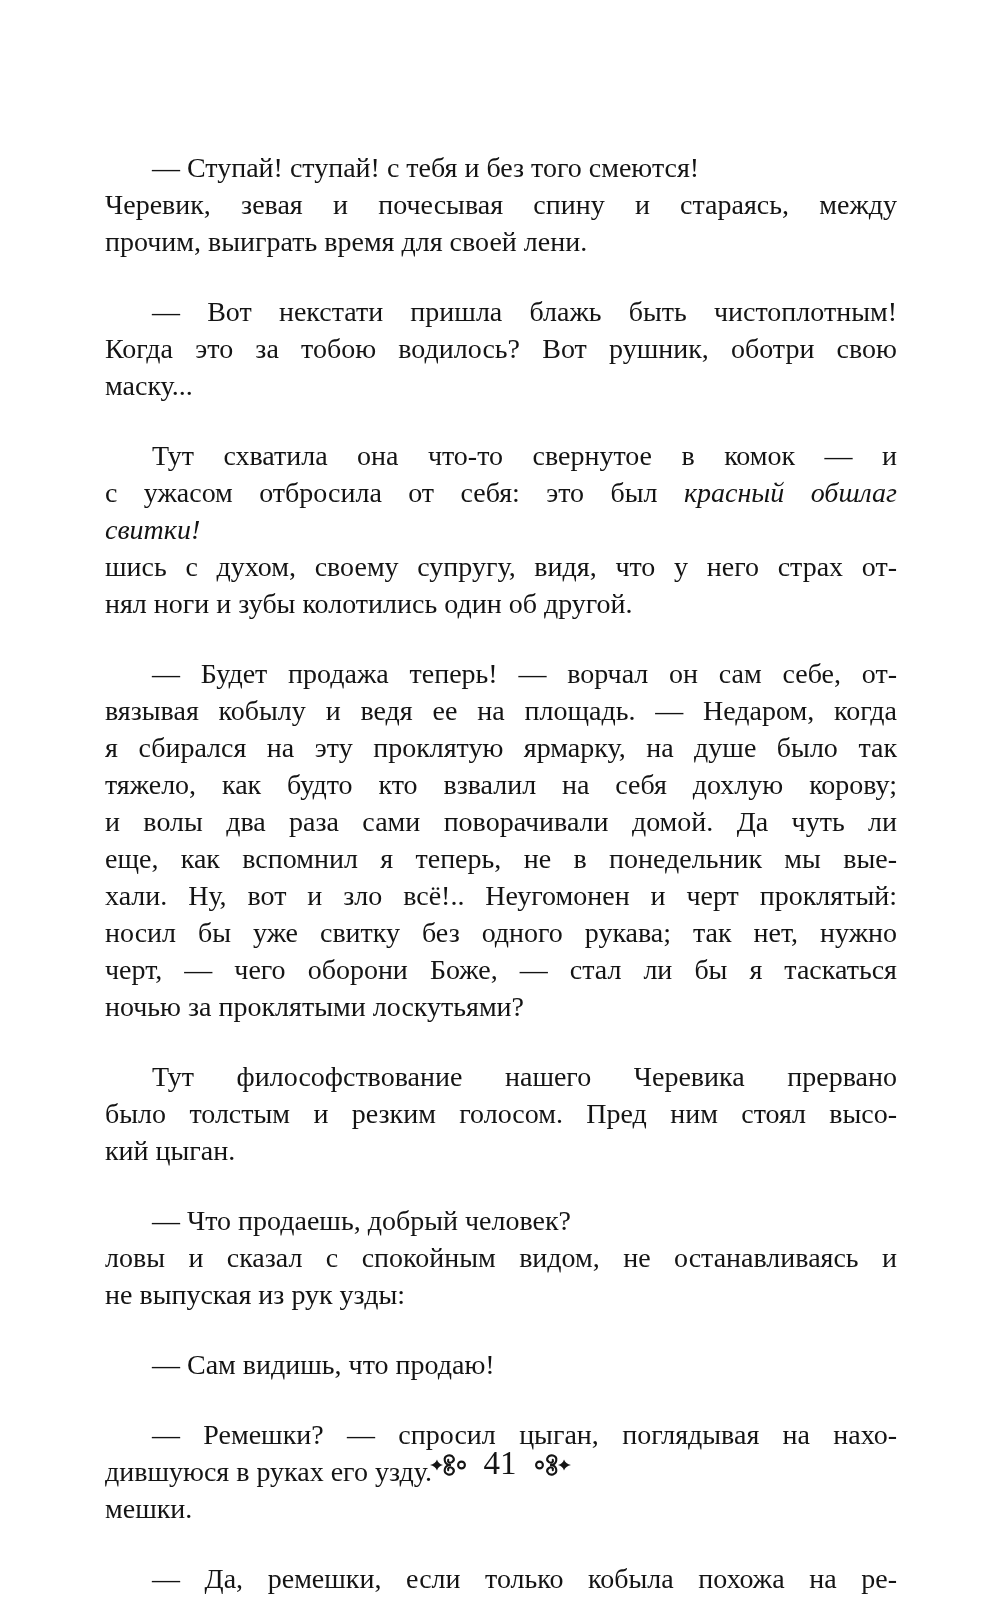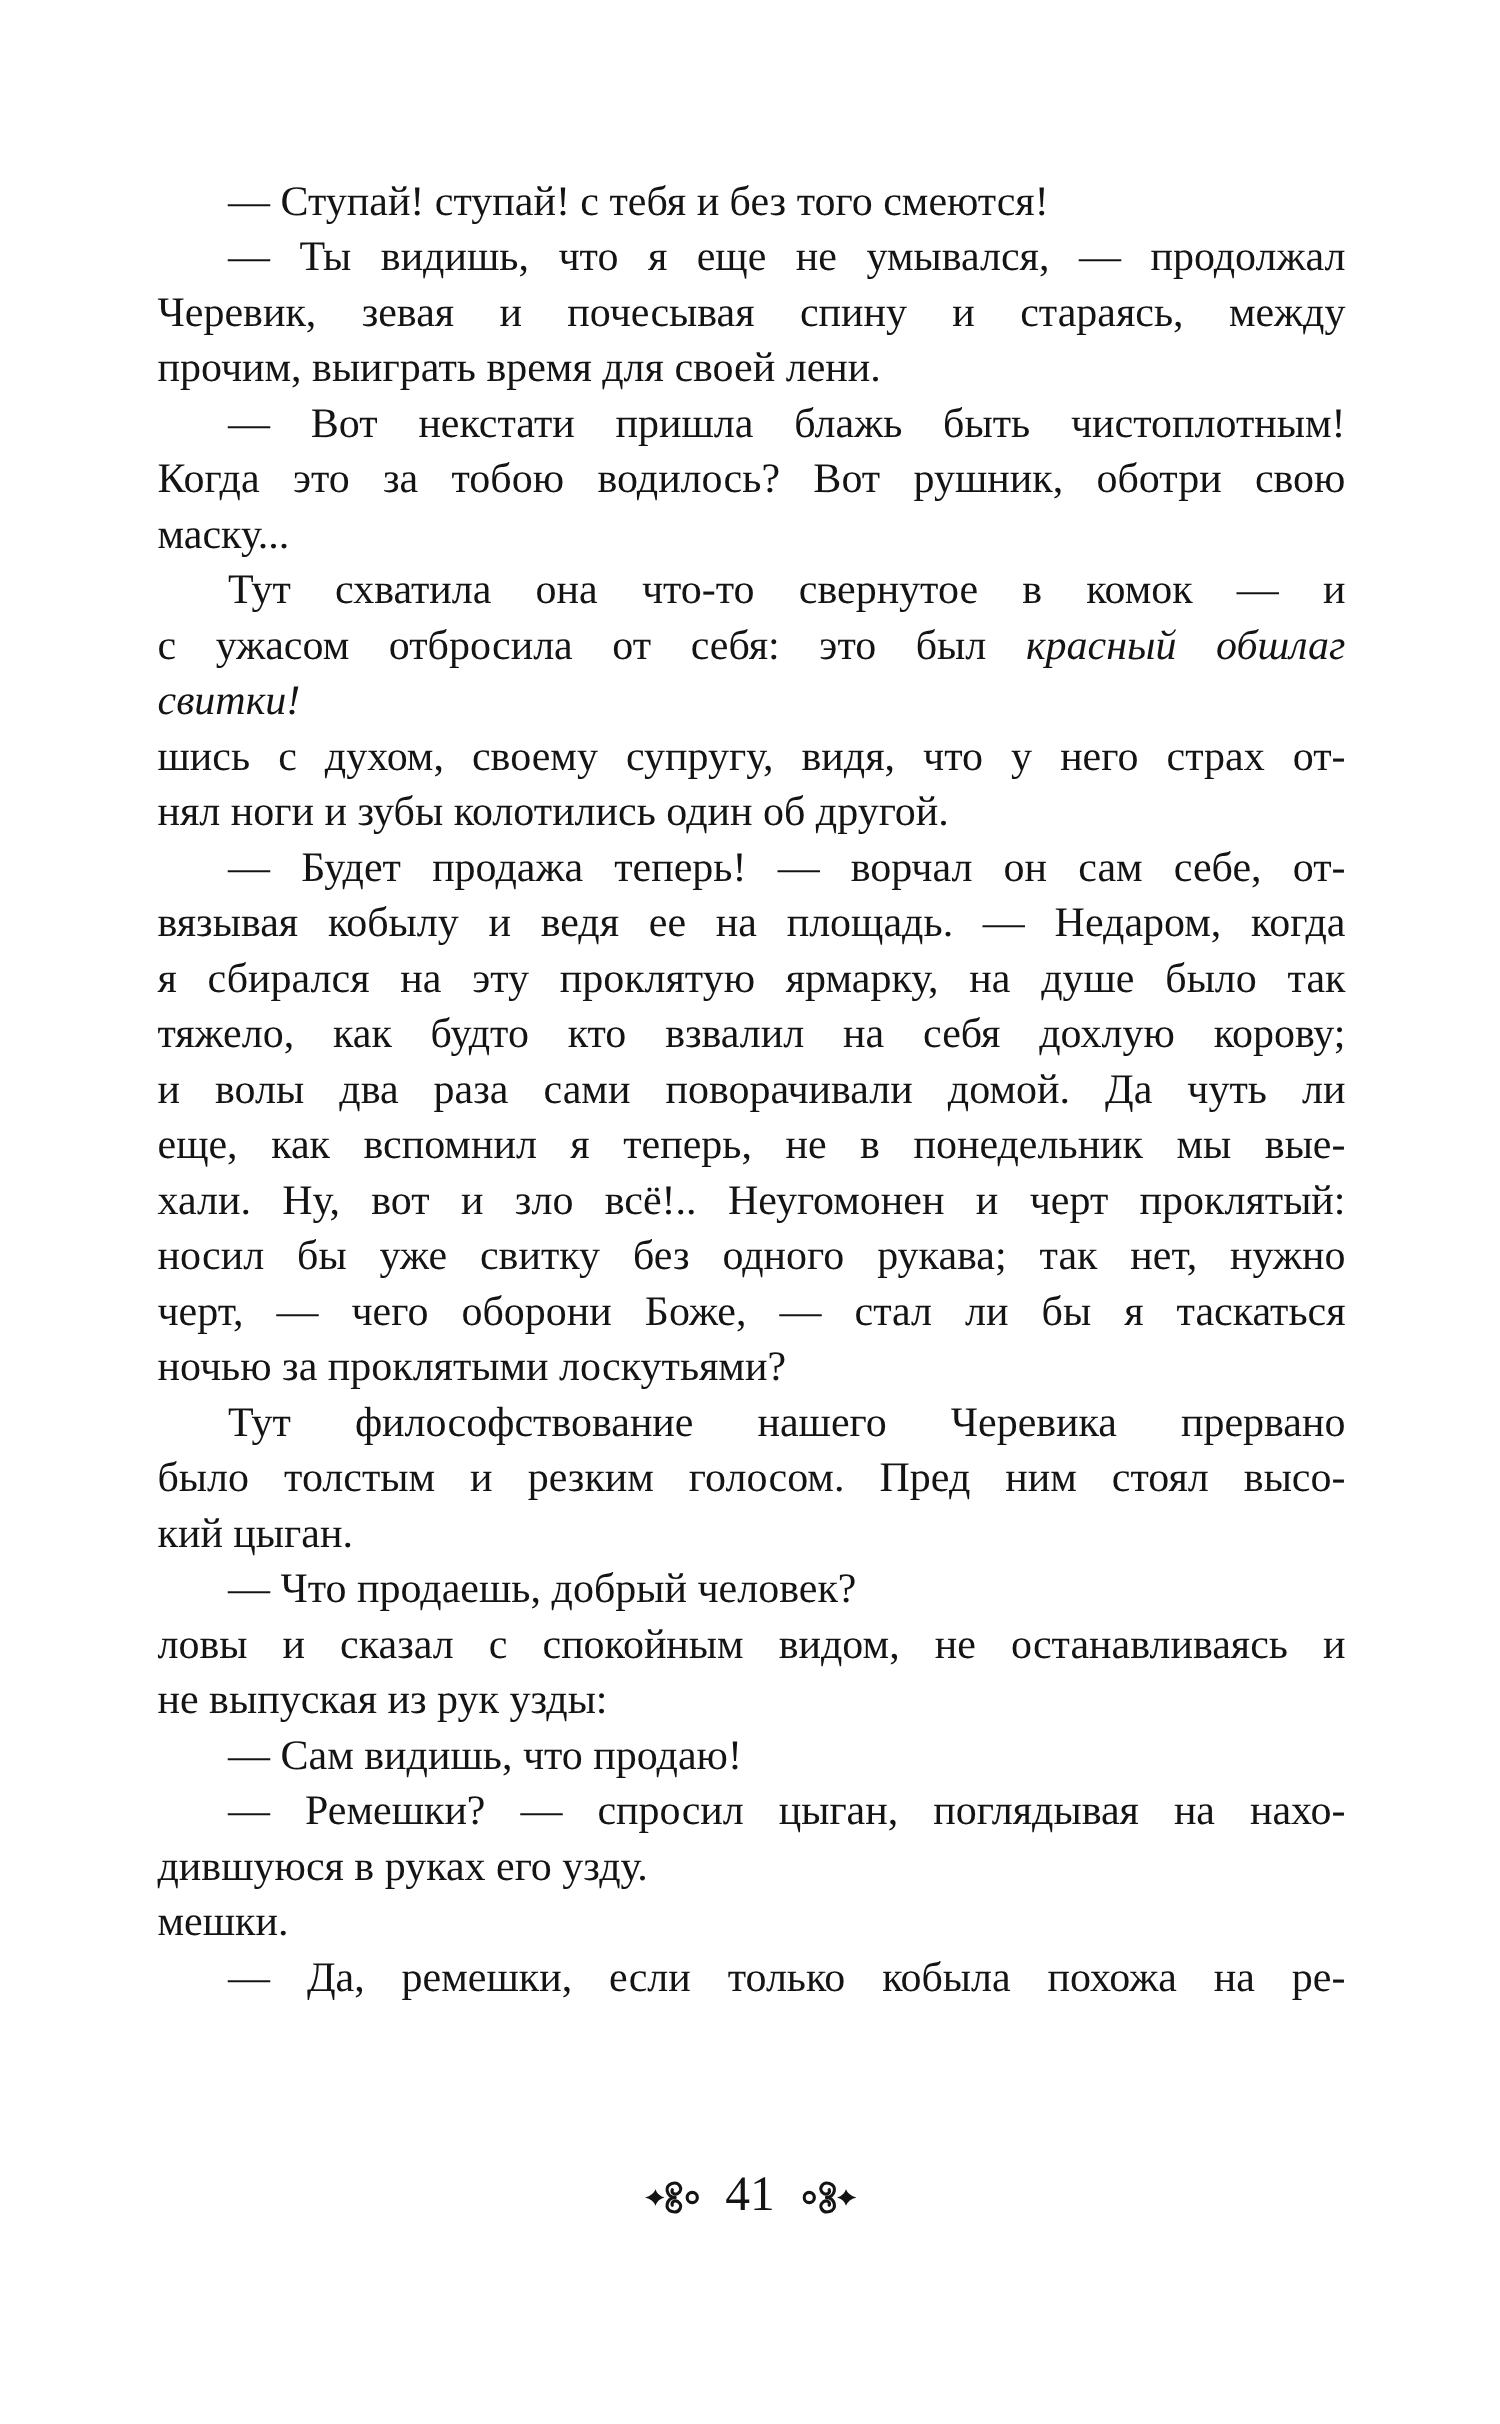--- a/index.html
+++ b/index.html
@@ -32,20 +32,21 @@
     display: block;
     text-align: justify;
     text-align-last: justify;
     white-space: normal;
   }
   .line.last {
     text-align-last: left;
   }
   .line.indent {
     text-indent: 47px;
+    margin-top: 33px;
   }
   .italic {
     font-style: italic;
   }
   .footer {
     position: absolute;
     left: 0;
     top: 1441px;
     width: 100%;
     height: 48px;
@@ -67,21 +68,20 @@
   .ornament svg { display: block; }
   .ornament.right svg { transform: scaleX(-1); }
 </style>
 </head>
 <body>
 
 <div class="page">
 
   <main class="text-block">
       <div class="line indent last"><span>— Ступай! ступай! с тебя и без того смеются!</span></div>
-      <div class="line indent"><span>— Ты видишь, что я еще не умывался, — продолжал</span></div>
       <div class="line"><span>Черевик, зевая и почесывая спину и стараясь, между</span></div>
       <div class="line last"><span>прочим, выиграть время для своей лени.</span></div>
       <div class="line indent"><span>— Вот некстати пришла блажь быть чистоплотным!</span></div>
       <div class="line"><span>Когда это за тобою водилось? Вот рушник, оботри свою</span></div>
       <div class="line last"><span>маску...</span></div>
       <div class="line indent"><span>Тут схватила она что-то свернутое в комок — и</span></div>
       <div class="line"><span>с ужасом отбросила от себя: это был </span><span class="italic">красный обшлаг</span></div>
       <div class="line last"><span class="italic">свитки!</span></div>
       <div class="line"><span>шись с духом, своему супругу, видя, что у него страх от-</span></div>
       <div class="line last"><span>нял ноги и зубы колотились один об другой.</span></div>

